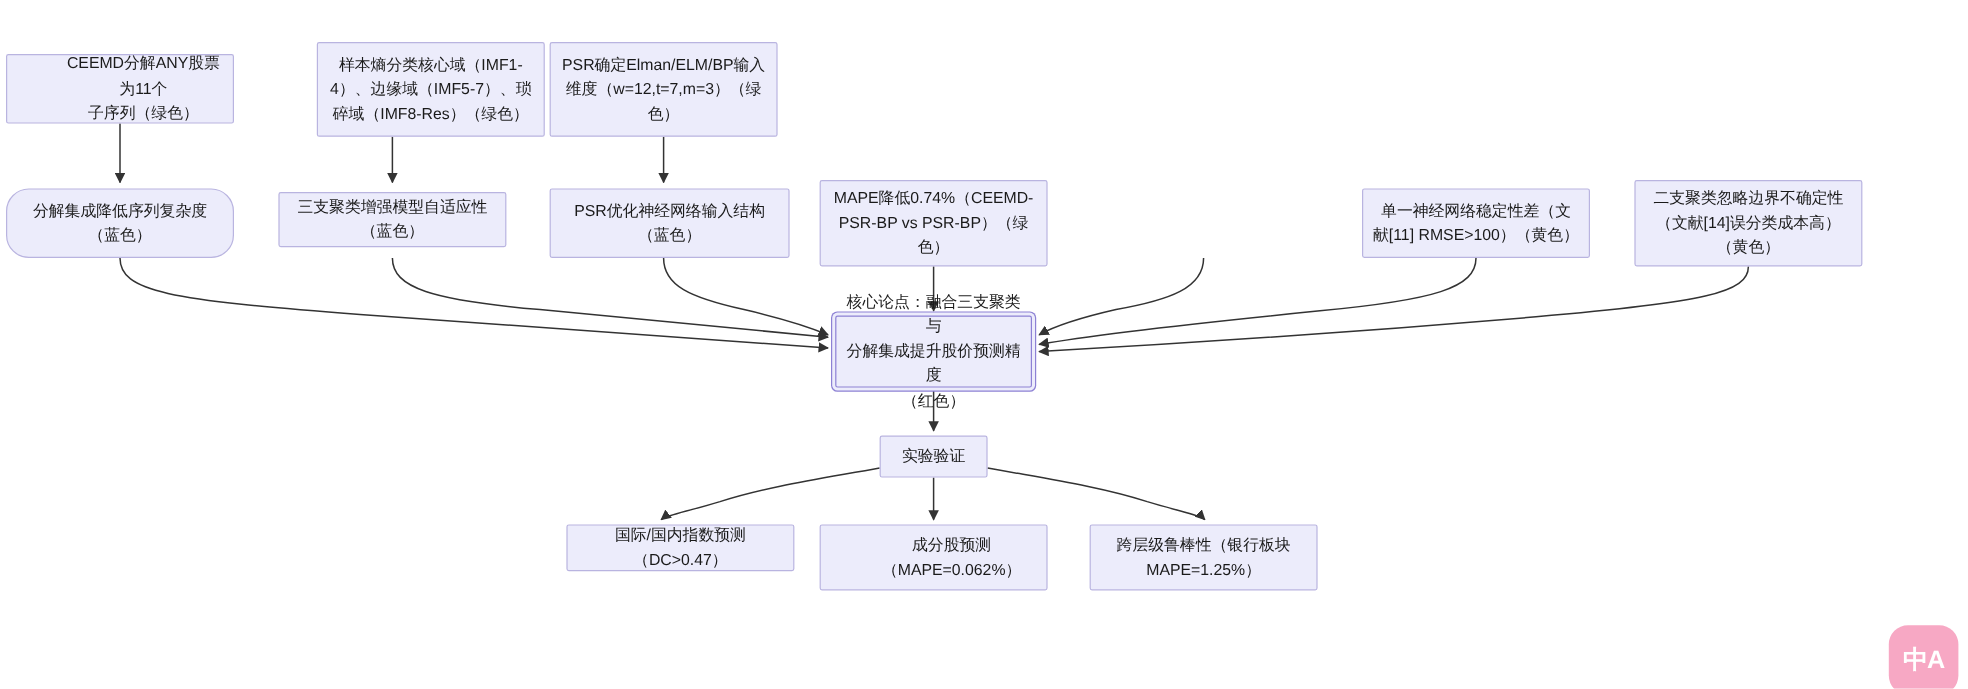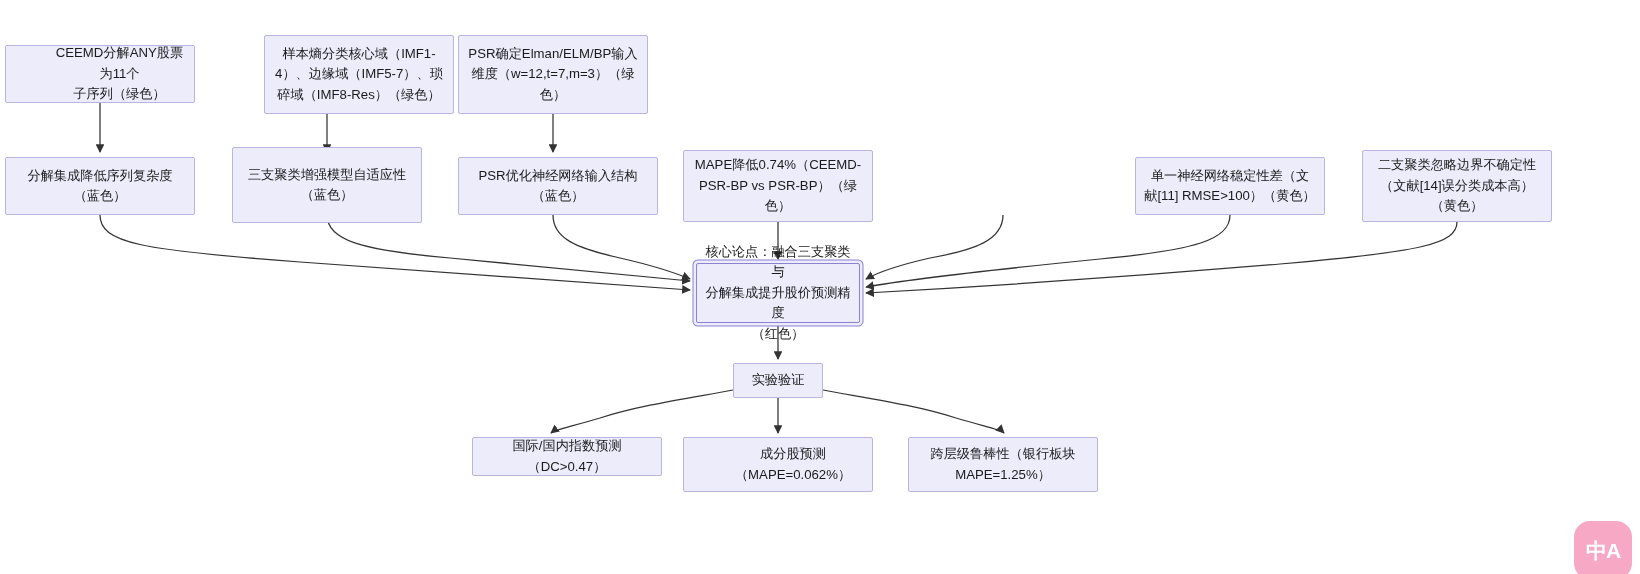--- a/index.html
+++ b/index.html
@@ -112,26 +112,26 @@
 4）、边缘域（IMF5-7）、琐
 碎域（IMF8-Res）（绿色）</span>
   </div>
 
   <div class="node" style="left:458px;top:35px;width:190px;height:79px;justify-content:flex-end;">
     <span>PSR确定Elman/ELM/BP输入
 维度（w=12,t=7,m=3）（绿
 色）</span>
   </div>
 
-  <div class="node" style="left:5px;top:157px;width:190px;height:58px;">
+  <div class="node" style="left:5px;top:157px;width:190px;height:58px;border-radius:19px;">
     <span>分解集成降低序列复杂度
 （蓝色）</span>
   </div>
 
-  <div class="node" style="left:232px;top:147px;width:190px;height:76px;">
+  <div class="node" style="left:232px;top:160px;width:190px;height:46px;">
     <span>三支聚类增强模型自适应性
 （蓝色）</span>
   </div>
 
   <div class="node" style="left:458px;top:157px;width:200px;height:58px;">
     <span>PSR优化神经网络输入结构
 （蓝色）</span>
   </div>
 
   <div class="node" style="left:683px;top:150px;width:190px;height:72px;">

